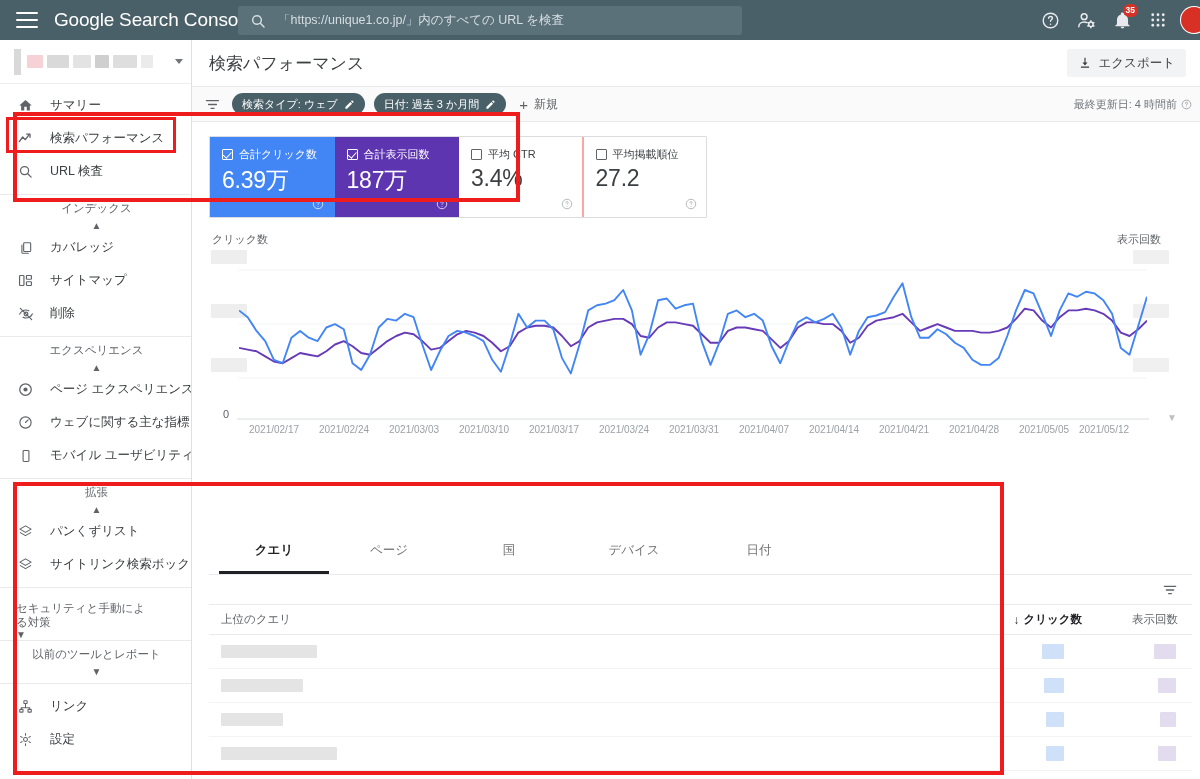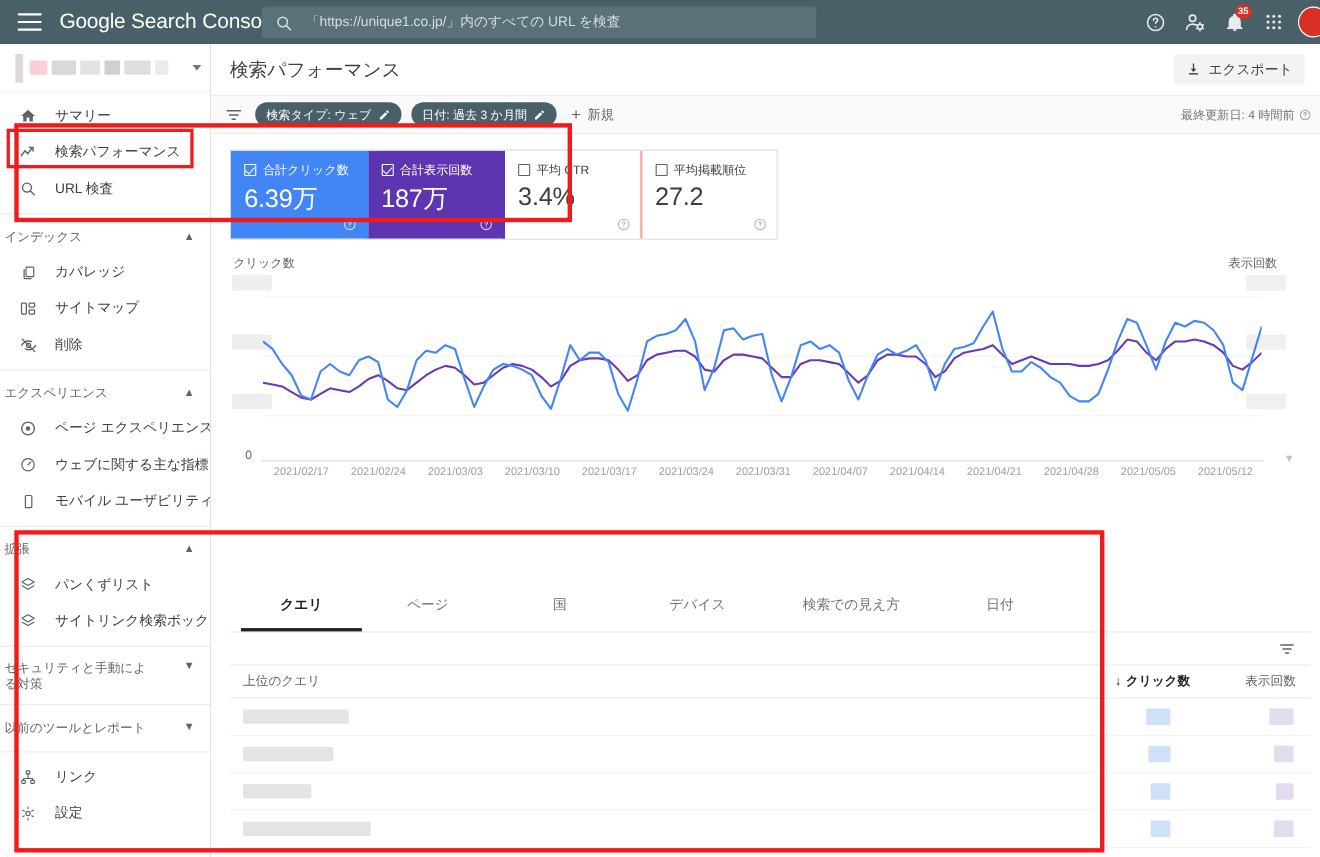--- a/index.html
+++ b/index.html
@@ -70,22 +70,22 @@
   .navlist { padding-top: 5px; }
   .navitem {
     height: 33px; display: flex; align-items: center; padding-left: 16px;
     font-size: 12.5px; color: #3c4043; cursor: pointer; position: relative;
   }
   .navitem .ic { width: 19px; height: 19px; display: flex; align-items: center;
                  justify-content: center; margin-right: 15px; flex: none; }
   .navitem .lbl { white-space: nowrap; overflow: hidden; }
   .navsep { height: 1px; background: #e8eaed; margin: 6px 0; }
   .navgroup {
-    height: 30px; display: flex; align-items: center; padding: 0 14px 0 4px;
-    font-size: 11.5px; color: #5f6368; cursor: pointer; justify-content: space-between;
+    height: 30px; display: flex; align-items: center; padding: 0 14px 0 16px;
+    font-size: 11.5px; color: #5f6368; cursor: pointer; justify-content: space-between; flex-direction: column;
   }
   .navgroup.tall { height: 40px; align-items: flex-start; padding-top: 7px; }
   .navgroup .gtext { line-height: 1.25; max-width: 130px; }
   .chev { color: #5f6368; font-size: 10px; line-height: 1; }
 
   
   .main { position: absolute; left: 192px; top: 40px; width: 1008px; height: 739px; background: #fff; }
   .pagehead {
     height: 46px; display: flex; align-items: center; justify-content: space-between;
     padding: 0 14px 0 17px; background: #fff;
@@ -589,41 +589,38 @@
         <span class="xtick" style="width: 70px; text-align: center;">2021/03/03</span>
         <span class="xtick" style="width: 70px; text-align: center;">2021/03/10</span>
         <span class="xtick" style="width: 70px; text-align: center;">2021/03/17</span>
         <span class="xtick" style="width: 70px; text-align: center;">2021/03/24</span>
         <span class="xtick" style="width: 70px; text-align: center;">2021/03/31</span>
         <span class="xtick" style="width: 70px; text-align: center;">2021/04/07</span>
         <span class="xtick" style="width: 70px; text-align: center;">2021/04/14</span>
         <span class="xtick" style="width: 70px; text-align: center;">2021/04/21</span>
         <span class="xtick" style="width: 70px; text-align: center;">2021/04/28</span>
         <span class="xtick" style="width: 70px; text-align: center;">2021/05/05</span>
-        <span class="xtick" style="width: 70px; text-align: center;">2021/05/12</span>
+        <span class="xtick" style="width: 70px; ">2021/05/12</span>
       </div>
     <span class="scroll-dn">▼</span>
   </div>
 
   <div class="tablezone">
     <div class="tabs" id="tabs-row">
         <div class="tab active" style="width: 110px;">
           <span>クエリ</span>
         </div>
         <div class="tab" style="width: 120px;">
           <span>ページ</span>
         </div>
         <div class="tab" style="width: 120px;">
           <span>国</span>
         </div>
         <div class="tab" style="width: 130px;">
           <span>デバイス</span>
-        </div>
-        <div class="tab" style="width: 150px;">
-          <span>検索での見え方</span>
         </div>
         <div class="tab" style="width: 120px;">
           <span>日付</span>
         </div>
       </div>
     <div class="tabs-rule"></div>
 
     <div class="filterrow">
       <span>
         <svg width="16" height="16" viewBox="0 0 24 24" fill="none" stroke="#5f6368" stroke-width="1.9" stroke-linecap="round" class="svgic">

